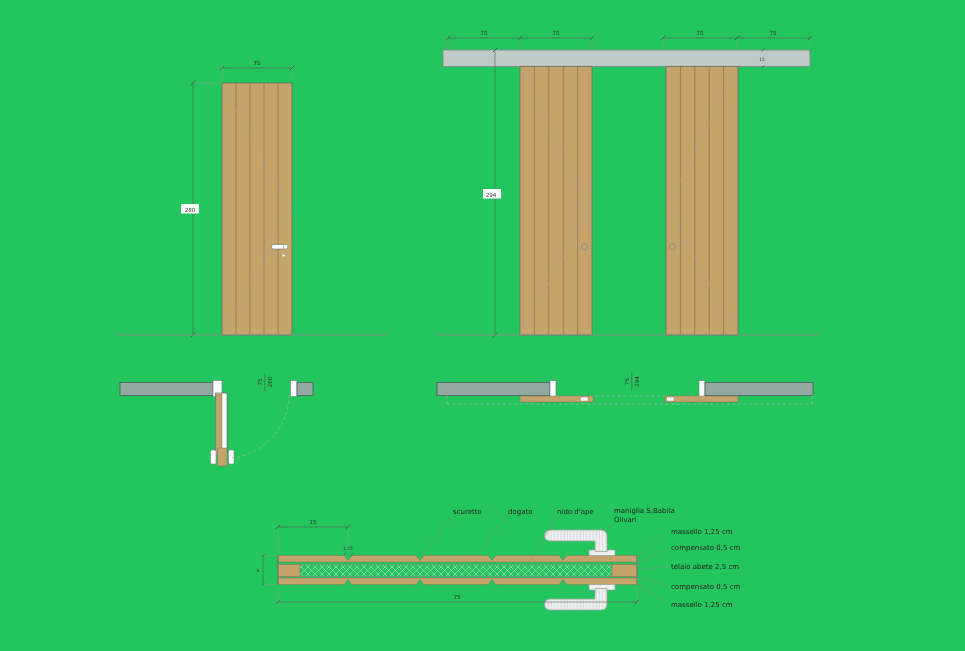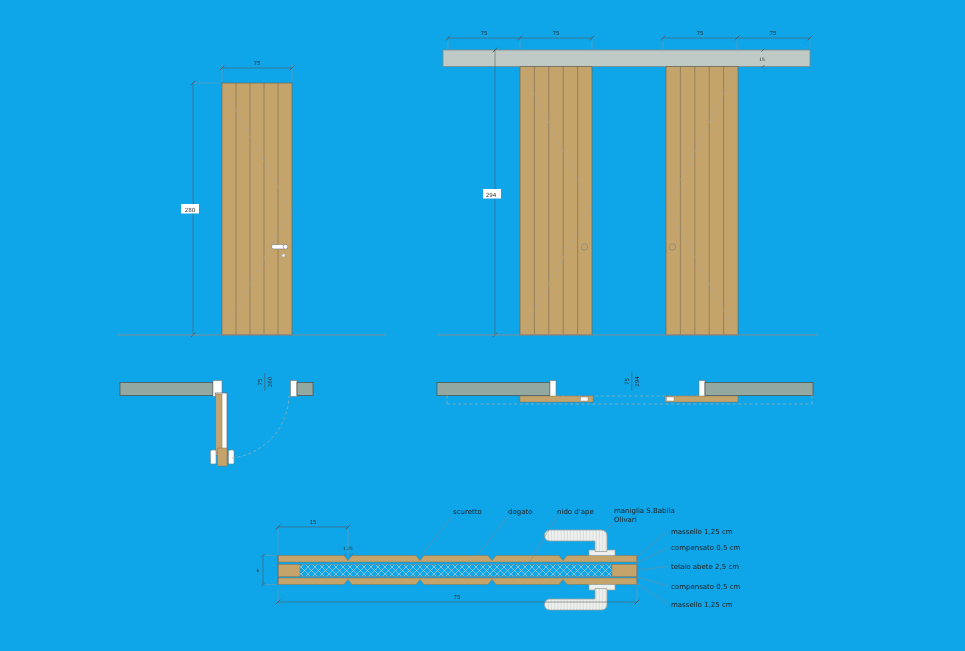--- a/index.html
+++ b/index.html
@@ -1,16 +1,16 @@
 <!DOCTYPE html>
 <html style="--wood: #C5A46C; --wall: #93A8A0; --track: #BFCAC6;"><head>
 <meta charset="utf-8">
 <style>
   html,body{margin:0;padding:0;background:#fff;}
-  .canvas{position:relative;width:965px;height:651px;background:#0ea5e9;overflow:hidden;}
+  .canvas{position:relative;width:965px;height:651px;background:#22c55e;overflow:hidden;}
   svg{display:block;}
   text{font-family:"DejaVu Sans","Liberation Sans",sans-serif;}
   .wood{fill:var(--wood);stroke:#6E6553;stroke-width:.7;}
   .woodl{fill:var(--wood);stroke:#857450;stroke-width:.5;}
   .plank{stroke:#6E6553;stroke-width:.55;}
   .wall{fill:var(--wall);stroke:#4E5A56;stroke-width:.8;}
   .white{fill:#fff;stroke:#777;stroke-width:.6;}
   .track{fill:var(--track);stroke:#7E8B88;stroke-width:.8;}
   .dim{stroke:#555;stroke-width:.55;fill:none;}
   .ext{stroke:#999;stroke-width:.45;fill:none;}

